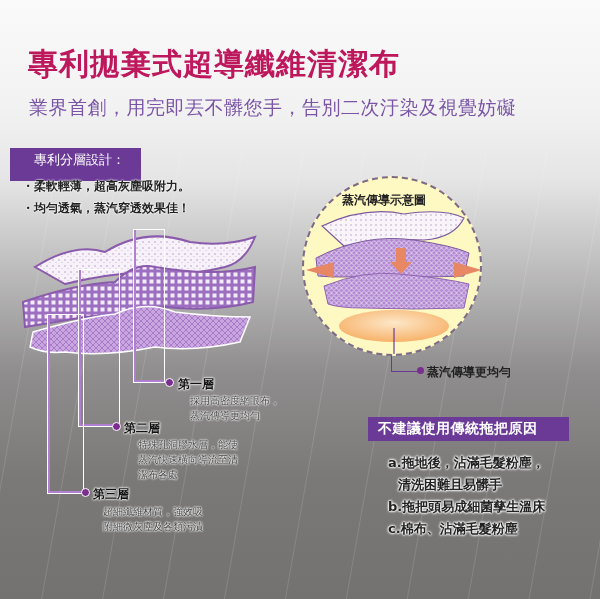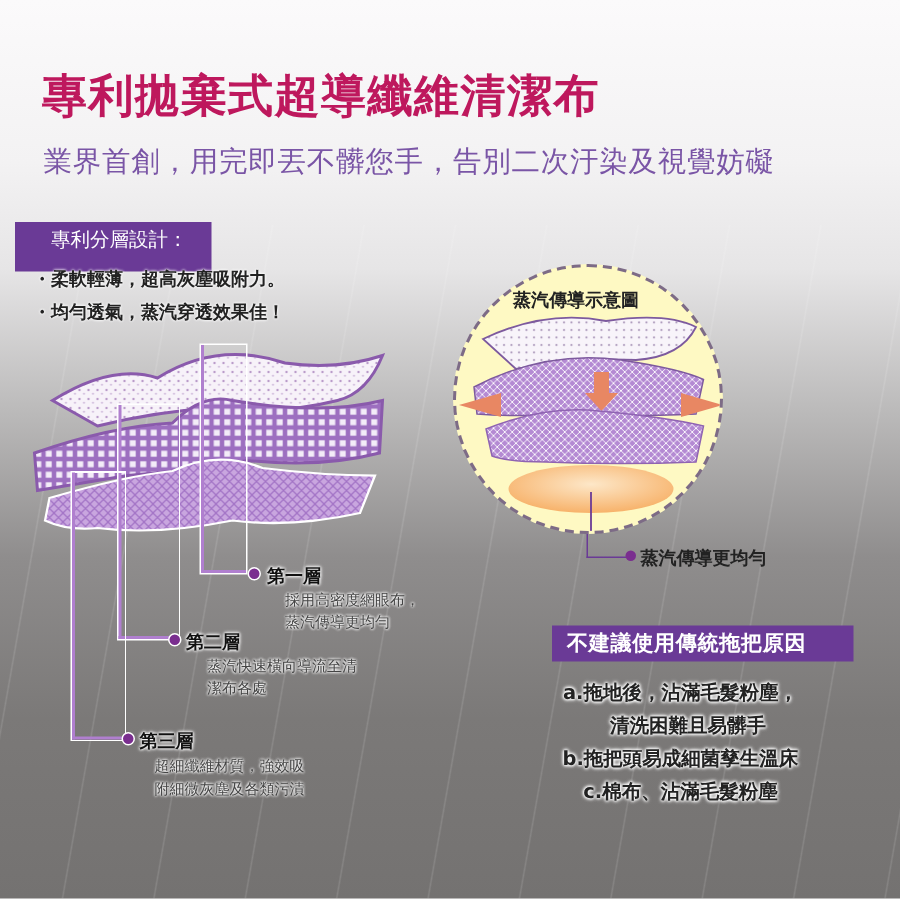--- a/index.html
+++ b/index.html
@@ -61,21 +61,21 @@
     }
     .steam-label {
       position: absolute; left: 427px; top: 364px; font-size: 12px; font-weight: bold; color: #222;
       white-space: nowrap;
     }
     .reasons-tag {
       position: absolute; left: 368px; top: 417px; width: 201px; height: 24px;
       background: #6a3a96; color: #fff; font-size: 14px; font-weight: bold;
       padding: 3px 0 0 10px; white-space: nowrap; letter-spacing: 0.5px;
     }
-    .reasons { position: absolute; left: 375px; top: 452px; text-align: center; }
+    .reasons { position: absolute; left: 388px; top: 452px; }
     .reason {
       font-size: 13px; font-weight: bold; color: #222; line-height: 22px; white-space: nowrap;
       text-shadow: 0 0 2px #fff, 0 0 2px #fff, 0 0 3px #fff, 0 0 3px #fff;
     }
     .reason.indent { padding-left: 10px; }
   </style>
 </head>
 <body>
 
 <div class="floor"></div>
@@ -119,20 +119,21 @@
 <div class="dot" style="left:81px; top:488px;"></div>
 
 <div class="layer-label" style="left:178px; top:376px;font-family:Liberation Mono, monospace;">第一層</div>
 <div class="layer-desc" style="left:190px; top:393px;">
   <div>採用高密度網眼布，</div>
   <div>蒸汽傳導更均勻</div>
 </div>
 
 <div class="layer-label" style="left:124px; top:420px;">第二層</div>
 <div class="layer-desc" style="left:138px; top:437px;">
+  <div>特殊孔洞膠水層，能使</div>
   <div>蒸汽快速橫向導流至清</div>
   <div>潔布各處</div>
 </div>
 
 <div class="layer-label" style="left:93px; top:486px;">第三層</div>
 <div class="layer-desc" style="left:103px; top:504px;text-align:center;">
   <div>超細纖維材質，強效吸</div>
   <div>附細微灰塵及各類污漬</div>
 </div>
 

